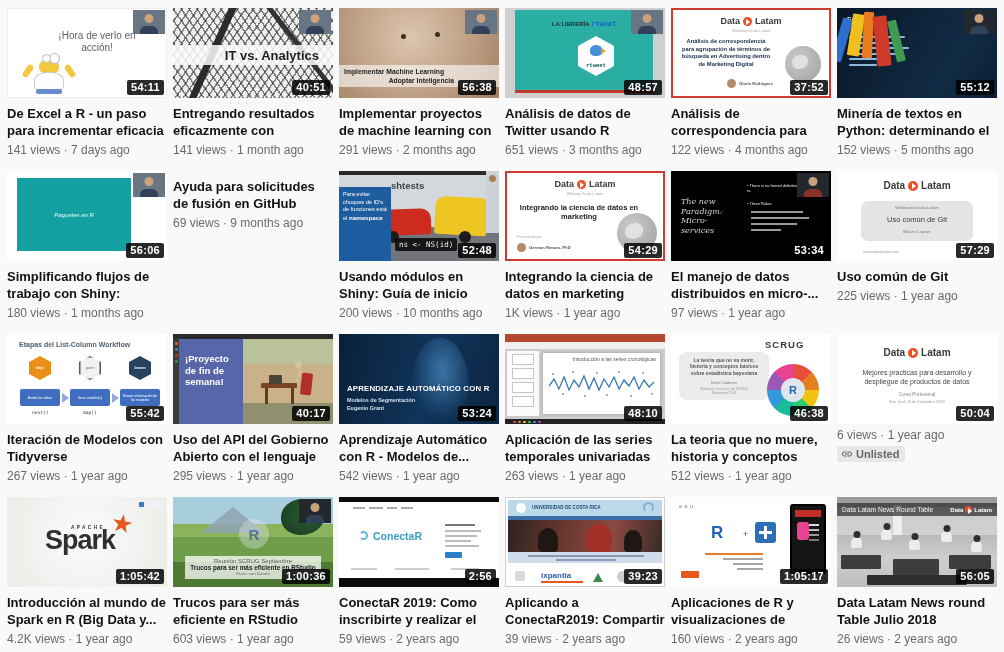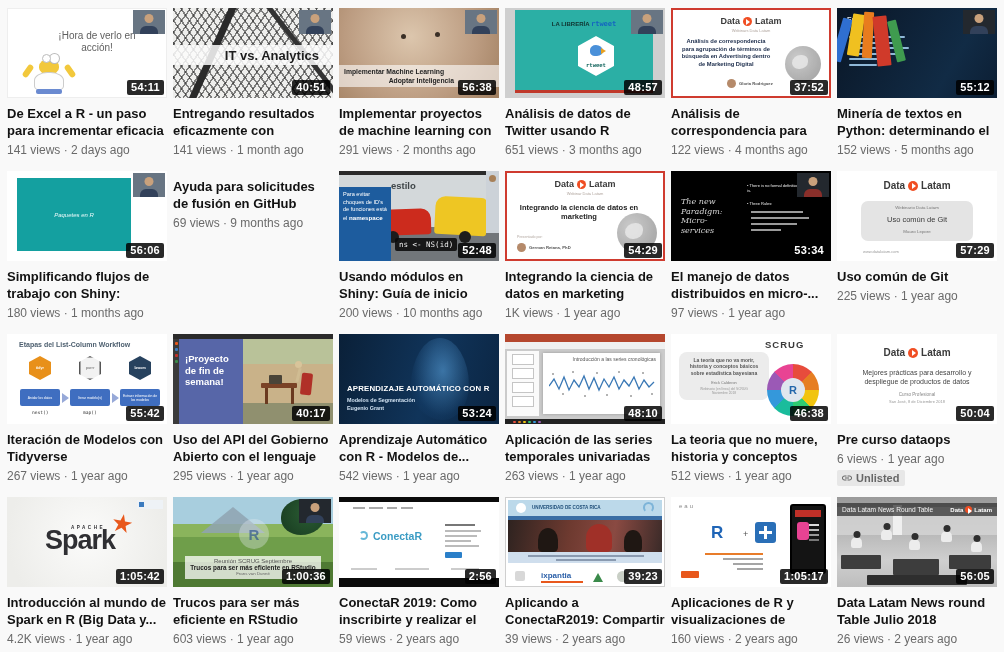--- a/index.html
+++ b/index.html
@@ -335,21 +335,21 @@
       <div class="cap">¡Hora de verlo en acción!</div>
       <div class="h-arm arm-l"></div>
       <div class="h-arm arm-r"></div>
       <div class="h-head"></div>
       <div class="h-body"></div>
       <div class="h-pants"></div>
       <div class="cam"></div>
       <span class="dur">54:11</span>
     </div>
     <div class="title">De Excel a R - un paso para incrementar eficacia y...</div>
-    <div class="meta">141 views · 2 days ago</div>
+    <div class="meta">141 views · 7 days ago</div>
   </div>
 
   <div class="card">
     <div class="thumb t1">
       <div class="mesh"></div>
       <div class="pole1"></div>
       <div class="pole2"></div>
       <div class="band">IT vs. Analytics</div>
       <div class="cam"></div>
       <span class="dur">40:51</span>
@@ -452,21 +452,21 @@
   </div>
 
   <div class="card">
     <div class="title">Ayuda para solicitudes de fusión en GitHub</div>
     <div class="meta">69 views · 9 months ago</div>
   </div>
 
   <div class="card">
     <div class="thumb t8">
       <div class="chrome"></div>
-      <div class="top">estilo</div>
+      <div class="top">shtests</div>
       <div class="car car-red"></div>
       <div class="car car-yel"></div>
       <div class="wheel w1"></div>
       <div class="wheel w2"></div>
       <div class="note">
         <span>Para evitar choques de ID's de funciones está el</span>
         <b>namespace</b>
       </div>
       <div class="chip">ns &lt;- NS(id)</div>
       <div class="strip"></div>
@@ -661,21 +661,20 @@
       <div class="dl-logo">
         <span>Data</span>
         <span class="play"></span>
         <span>Latam</span>
       </div>
       <div class="body">Mejores prácticas para desarrollo y despliegue de productos de datos</div>
       <div class="p1">Curso Profesional</div>
       <div class="p2">San José, 8 de Diciembre 2018</div>
       <span class="dur">50:04</span>
     </div>
-    <div class="title">Pre curso dataops</div>
     <div class="meta">6 views · 1 year ago</div>
     <div class="ubadge">
       <svg width="12" height="12" viewBox="0 0 24 24">
         <path d="M3.9 12c0-1.7 1.4-3.1 3.1-3.1h4V7H7c-2.8 0-5 2.2-5 5s2.2 5 5 5h4v-1.9H7c-1.7 0-3.1-1.4-3.1-3.1zM8 13h8v-2H8v2zm9-6h-4v1.9h4c1.7 0 3.1 1.4 3.1 3.1s-1.4 3.1-3.1 3.1h-4V17h4c2.8 0 5-2.2 5-5s-2.2-5-5-5z" fill="#666"></path>
       </svg>
       <span>Unlisted</span>
     </div>
   </div>
 
   <div class="card">

